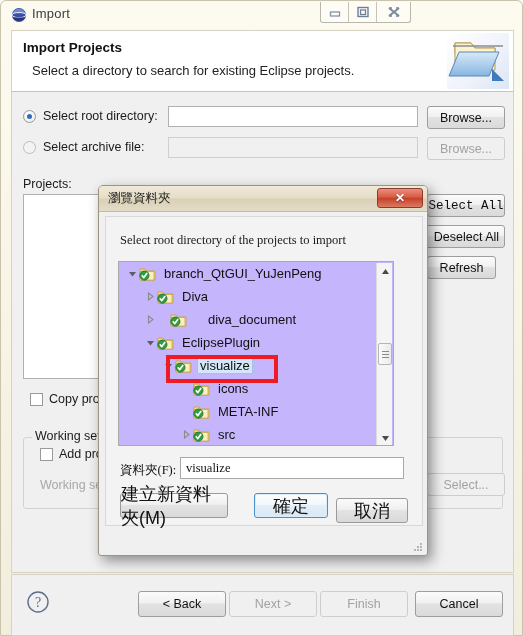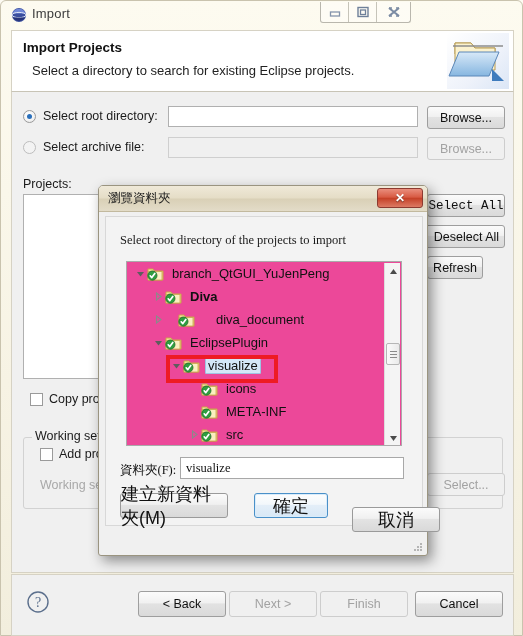--- a/index.html
+++ b/index.html
@@ -193,23 +193,23 @@
     width: 318px; height: 310px;
     background: #f3f3f3;
     border: 1px solid #d8d8d8;
   }
   #fd-instruct {
     position: absolute; left: 14px; top: 16px;
     font-size: 12.5px; color: #1a1a1a;
     font-family: "Liberation Serif", serif;
   }
   #fd-tree {
-    position: absolute; left: 20px; top: 44px;
+    position: absolute; left: 12px; top: 44px;
     width: 276px; height: 185px;
-    background: #ec4899;
+    background: #c4b5fd;
     border: 1px solid #aaaaaa;
     overflow: hidden;
   }
   .tree-row {
     position: relative;
     height: 23px;
     display: flex; align-items: center;
     font-size: 13px; color: #111;
     white-space: nowrap;
   }
@@ -362,21 +362,21 @@
       <span class="lbl">Select archive file:</span>
     </div>
     <div class="tfield dis" style="left:156px; top:45px; width:250px;"></div>
     <div class="btn dis" style="left:415px; top:45px; width:78px;">Browse...</div>
 
     <div id="projects-label" class="lbl">Projects:</div>
     <div id="projects-list"></div>
 
     <div class="btn" style="left:415px; top:102px; width:78px;font-family:Liberation Mono, monospace;">Select All</div>
     <div class="btn" style="left:395px; top:133px; width:98px;padding-left:21px;">Deselect All</div>
-    <div class="btn" style="left:415px; top:164px; width:56px;">Refresh</div>
+    <div class="btn" style="left:415px; top:164px; width:69px;">Refresh</div>
 
     <div class="cbrow" style="left:18px; top:300px;">
       <span class="chk"></span>
       <span class="lbl">Copy proj</span>
     </div>
 
     <div id="wsgroup"></div>
     <div id="wsgroup-label" class="lbl">Working set</div>
 
     <div class="cbrow" style="left:28px; top:355px;">
@@ -419,21 +419,21 @@
                 </svg>
               </span>
               <span class="fico"><svg width="17" height="15" viewBox="0 0 17 15">
                   <path d="M1 3 h5 l1.6 2 H16 v9 H1 Z" fill="#f7e09a" stroke="#c9a54a" stroke-width="1"></path>
                   <path d="M1 5.5 h14 v8.5 H1 Z" fill="#fbefc0" stroke="#c9a54a" stroke-width=".8"></path>
                   <circle cx="5.4" cy="9.6" r="4.6" fill="#2f9e3f" stroke="#1d6b2a" stroke-width=".8"></circle>
                   <path d="M3.2 9.8 L4.8 11.6 L7.8 7.4" stroke="#ffffff" stroke-width="1.7" fill="none" stroke-linecap="round" stroke-linejoin="round"></path>
                 </svg></span>
               <span class="tlabel">branch_QtGUI_YuJenPeng</span>
             </div>
-            <div class="tree-row" style="padding-left: 24px; font-weight: bold;">
+            <div class="tree-row" style="padding-left: 24px;">
               <span class="twisty">
                 <svg width="9" height="9" viewBox="0 0 9 9">
                   <path d="M2.5 1 L2.5 8 L7 4.5 Z" fill="none" stroke="#8a8a8a" stroke-width="1.1"></path>
                 </svg>
               </span>
               <span class="fico"><svg width="17" height="15" viewBox="0 0 17 15">
                   <path d="M1 3 h5 l1.6 2 H16 v9 H1 Z" fill="#f7e09a" stroke="#c9a54a" stroke-width="1"></path>
                   <path d="M1 5.5 h14 v8.5 H1 Z" fill="#fbefc0" stroke="#c9a54a" stroke-width=".8"></path>
                   <circle cx="5.4" cy="9.6" r="4.6" fill="#2f9e3f" stroke="#1d6b2a" stroke-width=".8"></circle>
                   <path d="M3.2 9.8 L4.8 11.6 L7.8 7.4" stroke="#ffffff" stroke-width="1.7" fill="none" stroke-linecap="round" stroke-linejoin="round"></path>
@@ -532,21 +532,21 @@
               </svg>
           </div>
         </div>
       </div>
 
       <div id="fd-foldername-label">資料夾(F):</div>
       <div id="fd-foldername-input">visualize</div>
 
       <div class="fd-btn" style="left:14px; top:276px; width:108px;">建立新資料夾(M)</div>
       <div class="fd-btn" id="fd-btn-ok" style="left:148px; top:276px; width:74px;">確定</div>
-      <div class="fd-btn" style="left:230px; top:290px; width:88px;margin-left:16px;">取消</div>
+      <div class="fd-btn" style="left:230px; top:281px; width:72px;">取消</div>
     </div>
 
     <div id="fd-grip">
       <svg width="12" height="12" viewBox="0 0 12 12">
         <g fill="#b5b5b5">
             <rect x="8" y="8" width="2" height="2"></rect>
             <rect x="5" y="8" width="2" height="2"></rect>
             <rect x="8" y="5" width="2" height="2"></rect>
             <rect x="2" y="8" width="2" height="2"></rect>
             <rect x="8" y="2" width="2" height="2"></rect>

